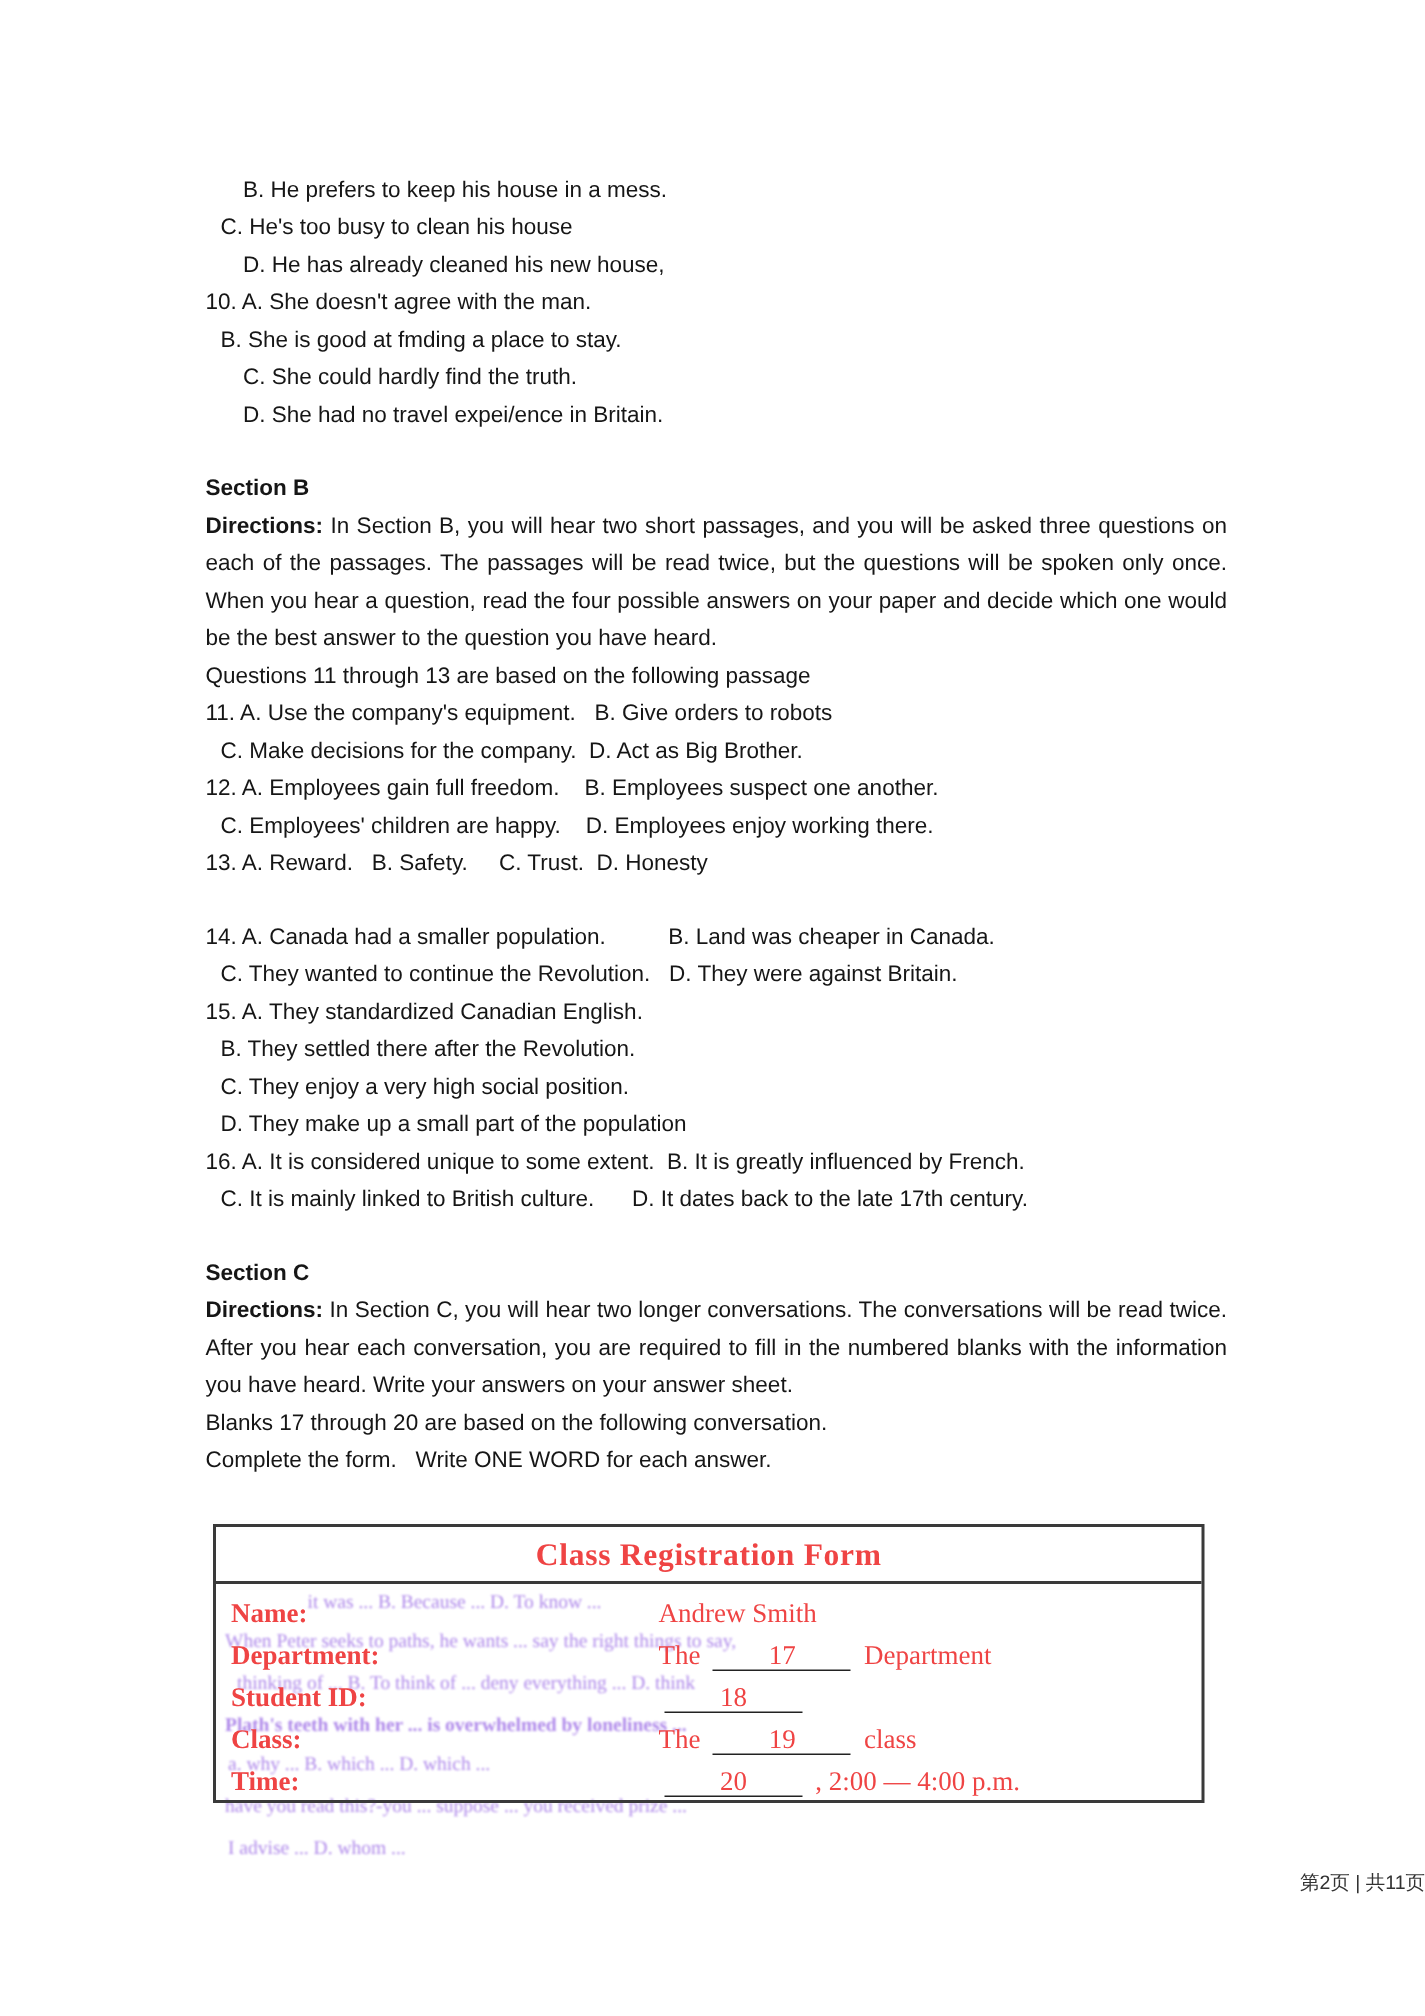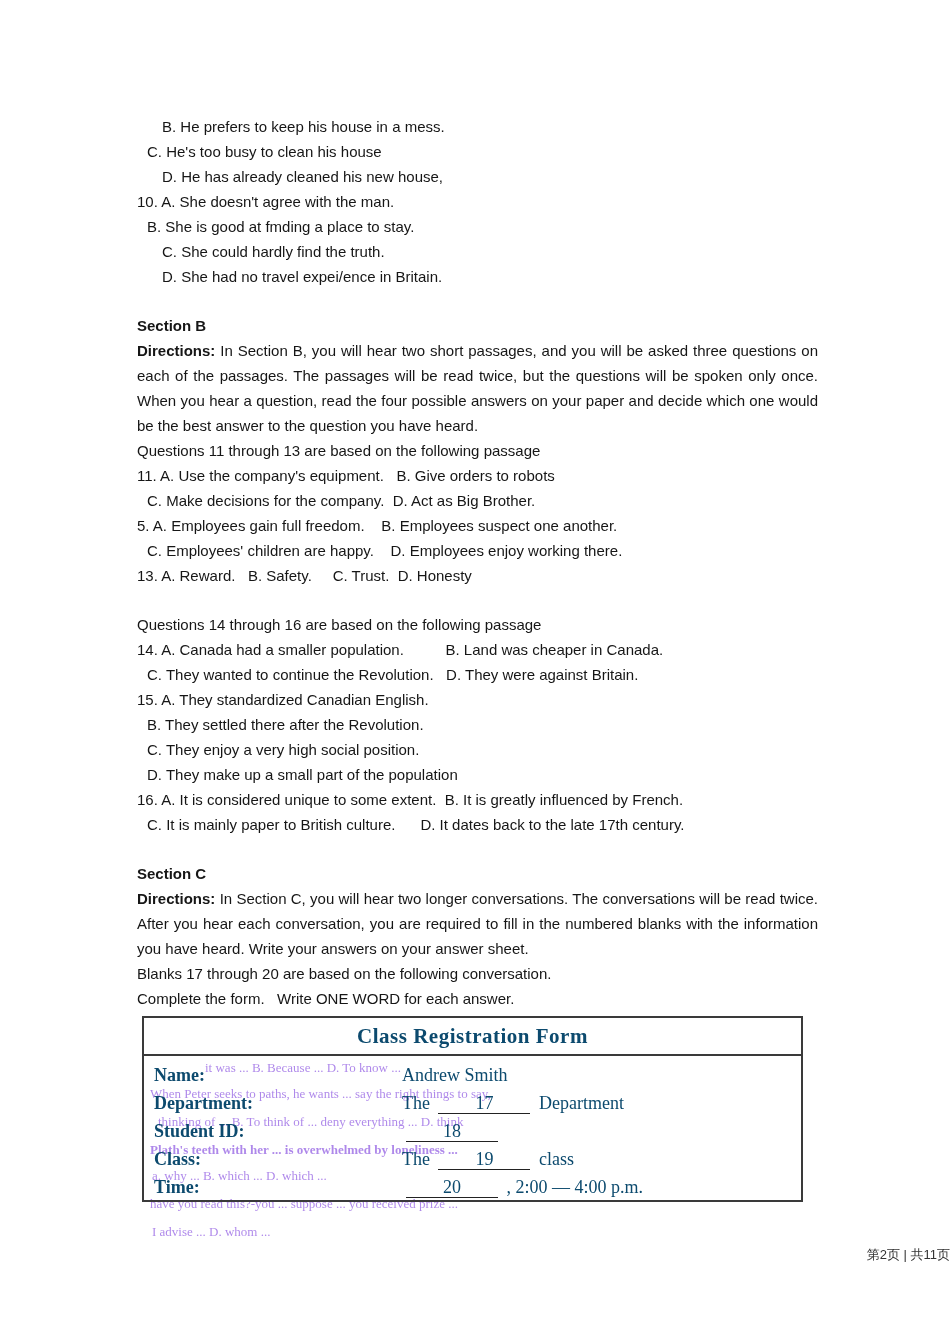--- a/index.html
+++ b/index.html
@@ -28,28 +28,28 @@
   .bleed {
     position:absolute; color:#6d28d9; opacity:0.55;
     font-family:"Liberation Serif", serif; font-size:13px;
     filter:blur(0.6px); white-space:nowrap; pointer-events:none;margin-top:38px;
   }
 
   
   .form-box {
     position:absolute; left:142px; top:1016px; width:661px; height:186px;
     border:2px solid #3a3a3a; background:transparent;
-    font-family:"Liberation Serif", serif; color:#0c4a6e;
+    font-family:"Liberation Serif", serif; color:#ef4444;
   }
   .form-title {
     text-align:center; font-weight:bold; font-size:21px;
     padding:6px 0 5px 0; border-bottom:2px solid #3a3a3a; letter-spacing:.5px;
   }
   .form-rows { padding:5px 10px 0 10px; }
-  .form-row { display:flex; font-size:18px; line-height:28px; }
+  .form-row { display:flex; font-size:18px; line-height:28px;gap:37px; }
   .form-label { width:248px; font-weight:bold; flex:0 0 auto; }
   .form-value { flex:1; }
   .blank {
     display:inline-block; min-width:92px; border-bottom:1.5px solid #222;
     text-align:center; margin:0 4px; line-height:20px;
   }
 
   .footer {
     position:absolute; left:0; right:0; top:1246px; text-align:right;
     font-size:13px; color:#333;
@@ -77,33 +77,32 @@
       <div class="line in0">10. A. She doesn't agree with the man.</div>
       <div class="line in1">B. She is good at fmding a place to stay.</div>
       <div class="line in2">C. She could hardly find the truth.</div>
       <div class="line in2">D. She had no travel expei/ence in Britain.</div>
       <div class="sp"></div>
       <div class="h">Section B</div>
       <div class="para"><b>Directions:</b>  In Section B, you will hear two short passages, and you will be asked three questions on each of the passages. The passages will be read twice, but the questions will be spoken only once. When you hear a question, read the four possible answers on your paper and decide which one would be the best answer to the question you have heard.</div>
       <div class="line in0">Questions 11 through 13 are based on the following passage</div>
       <div class="line in0">11. A. Use the company's equipment.   B. Give orders to robots</div>
       <div class="line in1">C. Make decisions for the company.  D. Act as Big Brother.</div>
-      <div class="line in0">5. A. Employees gain full freedom.    B. Employees suspect one another.</div>
+      <div class="line in0">12. A. Employees gain full freedom.    B. Employees suspect one another.</div>
       <div class="line in1">C. Employees' children are happy.    D. Employees enjoy working there.</div>
       <div class="line in0">13. A. Reward.   B. Safety.     C. Trust.  D. Honesty</div>
       <div class="sp"></div>
-      <div class="line in0">Questions 14 through 16 are based on the following passage</div>
       <div class="line in0">14. A. Canada had a smaller population.          B. Land was cheaper in Canada.</div>
       <div class="line in1">C. They wanted to continue the Revolution.   D. They were against Britain.</div>
       <div class="line in0">15. A. They standardized Canadian English.</div>
       <div class="line in1">B. They settled there after the Revolution.</div>
       <div class="line in1">C. They enjoy a very high social position.</div>
       <div class="line in1">D. They make up a small part of the population</div>
       <div class="line in0">16. A. It is considered unique to some extent.  B. It is greatly influenced by French.</div>
-      <div class="line in1">C. It is mainly paper to British culture.      D. It dates back to the late 17th century.</div>
+      <div class="line in1">C. It is mainly linked to British culture.      D. It dates back to the late 17th century.</div>
       <div class="sp"></div>
       <div class="h">Section C</div>
       <div class="para"><b>Directions:</b>  In Section C, you will hear two longer conversations.   The conversations will be read twice. After you hear each conversation, you are required to fill in the numbered blanks with the information you have heard.    Write your answers on your answer sheet.</div>
       <div class="line in0">Blanks 17 through 20 are based on the following conversation.</div>
       <div class="line in0">Complete the form.   Write ONE WORD for each answer.</div>
     </div>
 
   <div class="form-box">
     <div class="form-title">Class Registration Form</div>
     <div class="form-rows">

